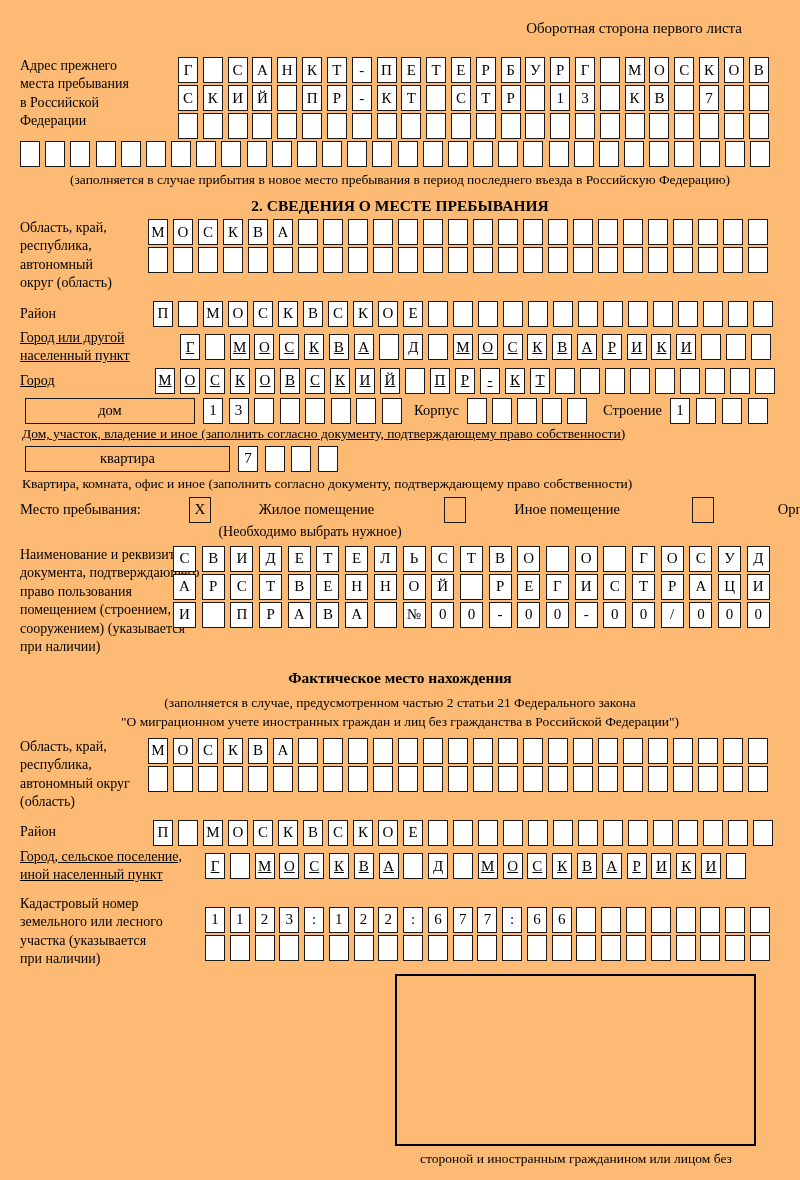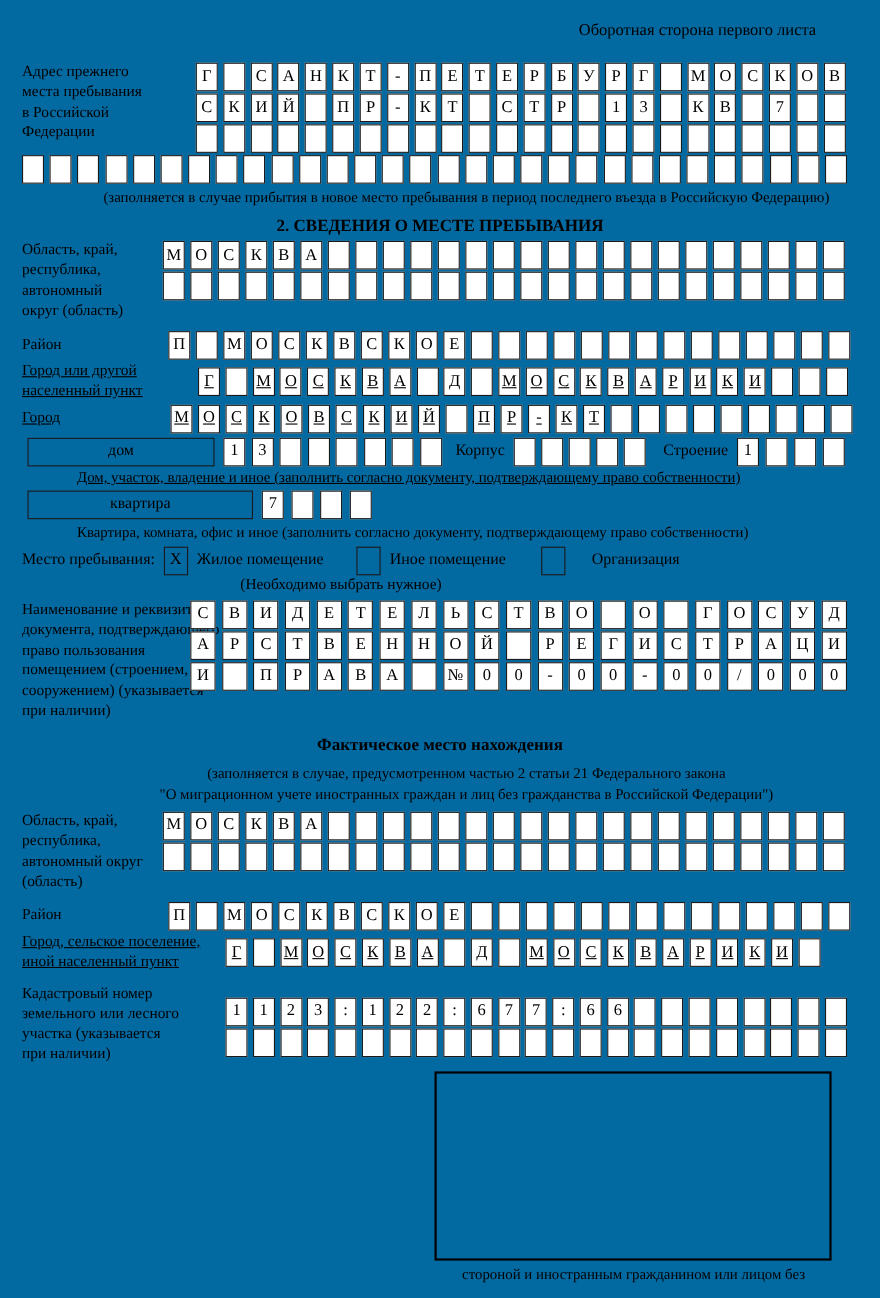--- a/index.html
+++ b/index.html
@@ -1,42 +1,42 @@
 <!DOCTYPE html>
 <html><head>
 <meta charset="utf-8">
 <style>
   html,body{margin:0;padding:0;background:#fff;}
-  .page{position:relative;width:800px;height:1180px;overflow:hidden;background:#0369a1;
+  .page{position:relative;width:800px;height:1180px;overflow:hidden;background:#fdba74;
         color:#000;font-family:"Liberation Serif","DejaVu Serif",serif;font-size:14px;box-sizing:border-box;}
   .hdr{padding:20px 58px 0 0;text-align:right;font-size:15px;}
   .block{display:flex;margin-left:20px;}
   .ai-c{align-items:center;}
   .lbl{font-size:14px;line-height:1.32;flex:none;}
   .lbl div{white-space:nowrap;}
   .rows{display:flex;flex-direction:column;gap:2px;}
   .cells{display:flex;justify-content:space-between;flex:none;}
   .cb{box-sizing:border-box;flex:none;width:20px;height:26px;border:1.5px solid #1a1a1a;
       display:flex;align-items:center;justify-content:center;font-size:15px;background:#fff;}
   .c24{width:591px;} .c25{width:620px;} .c30{width:750px;} .c22{width:541px;} .c23{width:565px;}
   .c21{width:597px;} .c21 .cb{width:23px;}
   .c8{width:199px;} .c5{width:120px;} .c4{width:98px;} .c4k{width:100px;}
   .w158{width:158px;} .w128{width:128px;} .w133{width:133px;} .w160{width:160px;}
   .w135{width:135px;} .w153{width:153px;} .w185{width:185px;}
   .ml20{margin-left:20px;} .ml22{margin-left:22px;}
-  .note{font-size:13.5px;padding-left:48px;}
+  .note{font-size:13.5px;}
   .center{text-align:center;}
   .title{margin-top:9px;text-align:center;font-weight:bold;font-size:15.5px;}
   .namebox{box-sizing:border-box;height:26px;border:1.5px solid #1a1a1a;display:flex;
            align-items:center;justify-content:center;font-size:14.5px;flex:none;}
   .dombox{width:170px;} .kvbox{width:205px;}
   .inlbl{font-size:14.5px;white-space:nowrap;}
   .ckb{box-sizing:border-box;flex:none;width:22px;height:26px;border:1.5px solid #1a1a1a;
        display:flex;align-items:center;justify-content:center;font-size:15px;}
-  .stayrow{display:flex;align-items:center;margin-left:20px;margin-top:5px;}
+  .stayrow{display:flex;align-items:center;margin-left:20px;margin-top:5px;gap:40px;}
   .choose{margin-left:160px;width:300px;text-align:center;font-size:14px;margin-top:1px;}
   .mt2{margin-top:2px;text-decoration:underline;} .mt4{margin-top:4px;} .mt5{margin-top:5px;} .mt6{margin-top:6px;}
   .mt8{margin-top:8px;} .mt10{margin-top:10px;} .mt12{margin-top:12px;} .mt20{margin-top:20px;}
   .rows-off{margin-top:12px;}
   .factnote{line-height:1.45;}
   .stamp{margin-left:395px;margin-top:6px;width:361px;height:172px;border:2px solid #000;box-sizing:border-box;}
   .caption{margin-left:393px;margin-top:4px;width:366px;text-align:center;font-size:13.5px;line-height:1.38;}
 </style>
 </head>
 <body>

